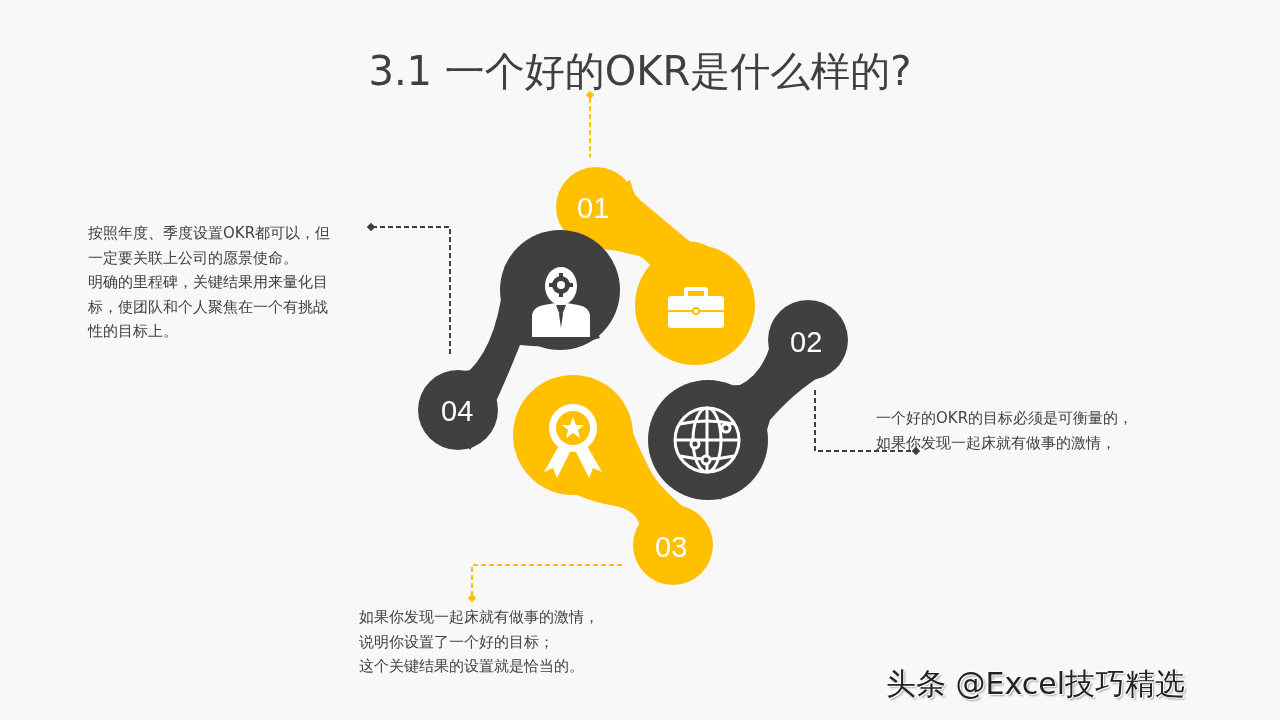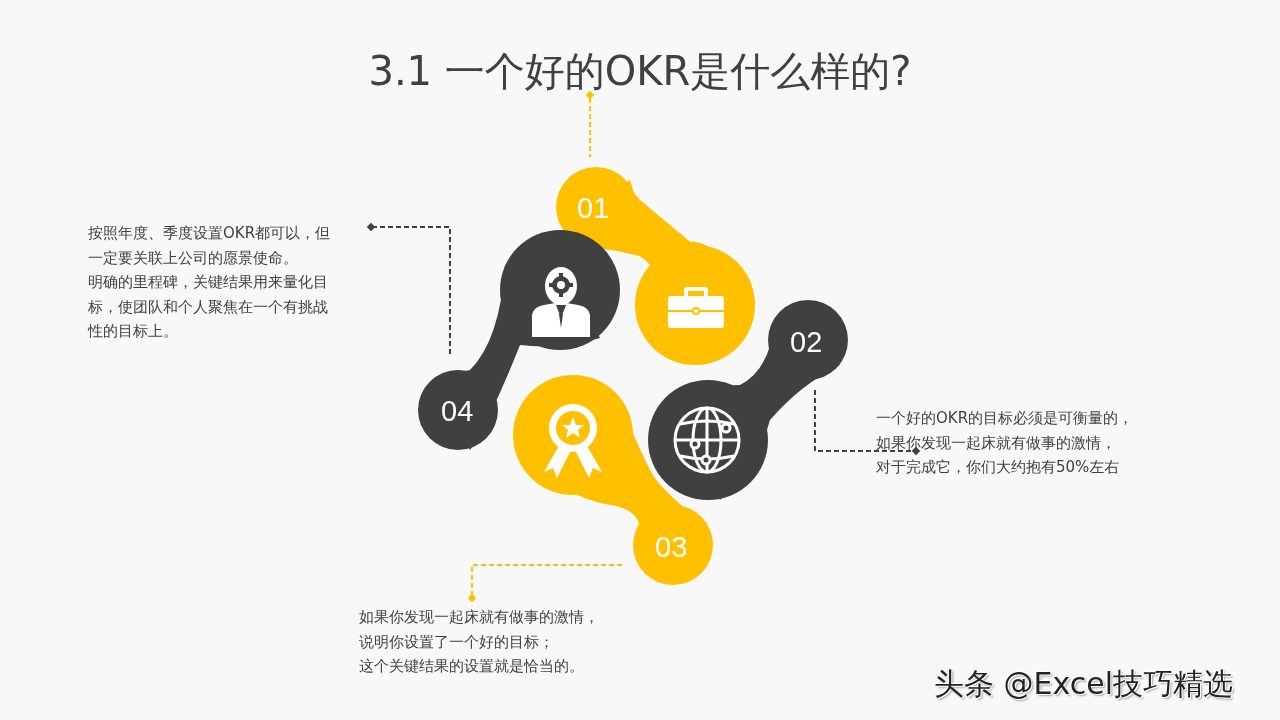--- a/index.html
+++ b/index.html
@@ -6,21 +6,21 @@
   body { width:1280px; height:720px; background:#f8f8f8; position:relative; overflow:hidden;
          font-family:"DejaVu Sans", "Liberation Sans", sans-serif; }
   .title { position:absolute; left:0; width:1280px; top:44px; text-align:center;
            font-size:40px; font-weight:normal; color:#404040; letter-spacing:0px; }
   .diagram { position:absolute; left:0; top:0; width:1280px; height:720px; }
   .desc { position:absolute; font-size:15px; line-height:24.5px; color:#404040; }
   .desc p { margin:0; }
   #desc-04 { left:88px; top:173px; width:270px;margin-top:48px; }
   #desc-02 { left:876px; top:406px; width:280px; }
   #desc-03 { left:359px; top:605px; width:280px; }
-  .watermark { position:absolute; left:934px; top:664px; font-size:30px; color:#222;
+  .watermark { position:absolute; left:886px; top:664px; font-size:30px; color:#222;
                text-shadow: 1px 1px 0 #fff, -1px -1px 0 #fff, 2px 2px 2px rgba(0,0,0,0.35);
                letter-spacing:0px; }
   .num { font-family:"Liberation Sans", sans-serif; font-size:29px; fill:#ffffff; }
 </style>
 </head>
 <body>
 
 <div class="title">3.1 一个好的OKR是什么样的?</div>
 
 <svg class="diagram" width="1280" height="720" viewBox="0 0 1280 720" xmlns="http://www.w3.org/2000/svg">
@@ -119,21 +119,20 @@
   <p>按照年度、季度设置OKR都可以，但</p>
   <p>一定要关联上公司的愿景使命。</p>
   <p>明确的里程碑，关键结果用来量化目</p>
   <p>标，使团队和个人聚焦在一个有挑战</p>
   <p>性的目标上。</p>
 </div>
 
 <div class="desc" id="desc-02">
   <p>一个好的OKR的目标必须是可衡量的，</p>
   <p>如果你发现一起床就有做事的激情，</p>
-  <p>对于完成它，你们大约抱有50%左右</p>
 </div>
 
 <div class="desc" id="desc-03">
   <p>如果你发现一起床就有做事的激情，</p>
   <p>说明你设置了一个好的目标；</p>
   <p>这个关键结果的设置就是恰当的。</p>
 </div>
 
 <div class="watermark">头条 @Excel技巧精选</div>
 

